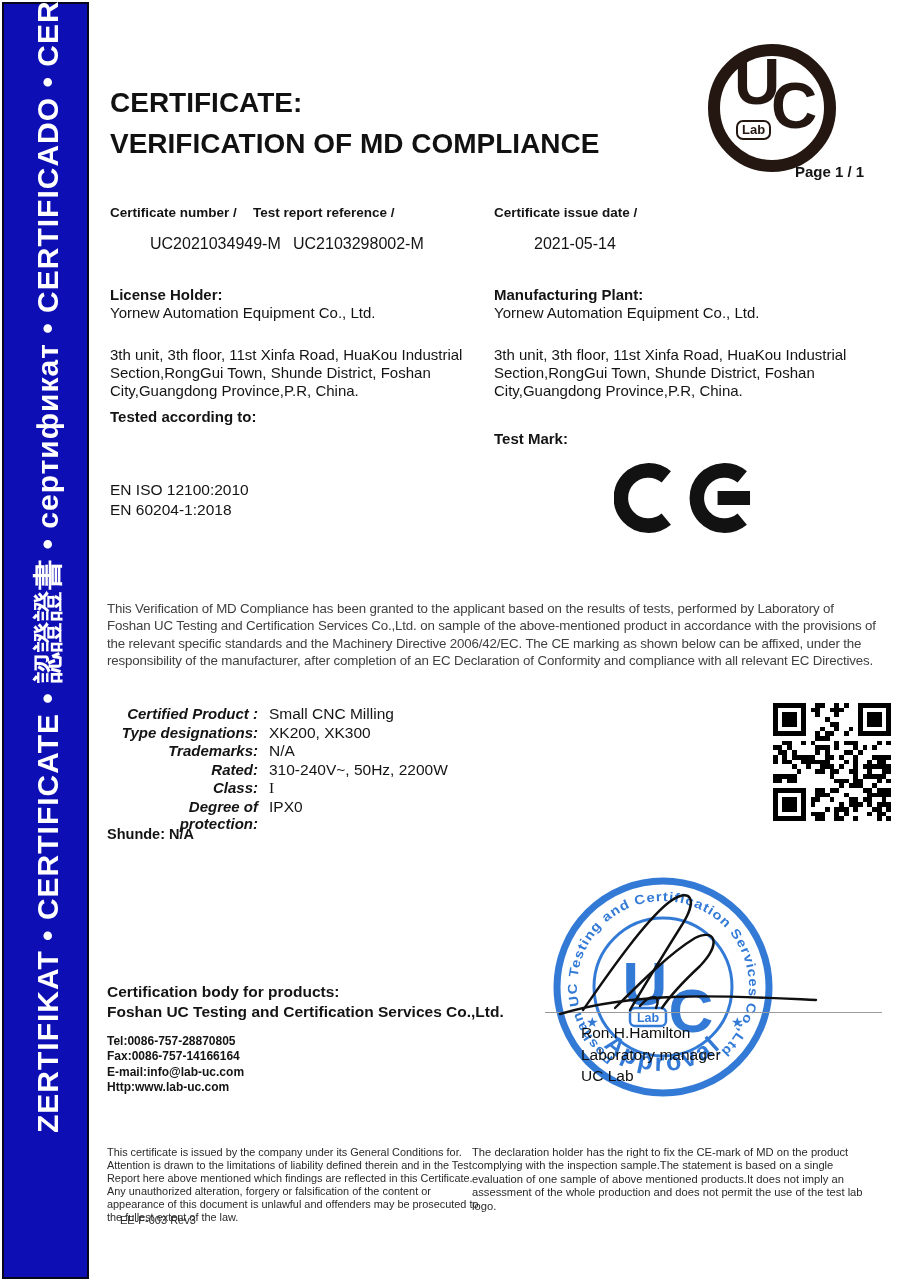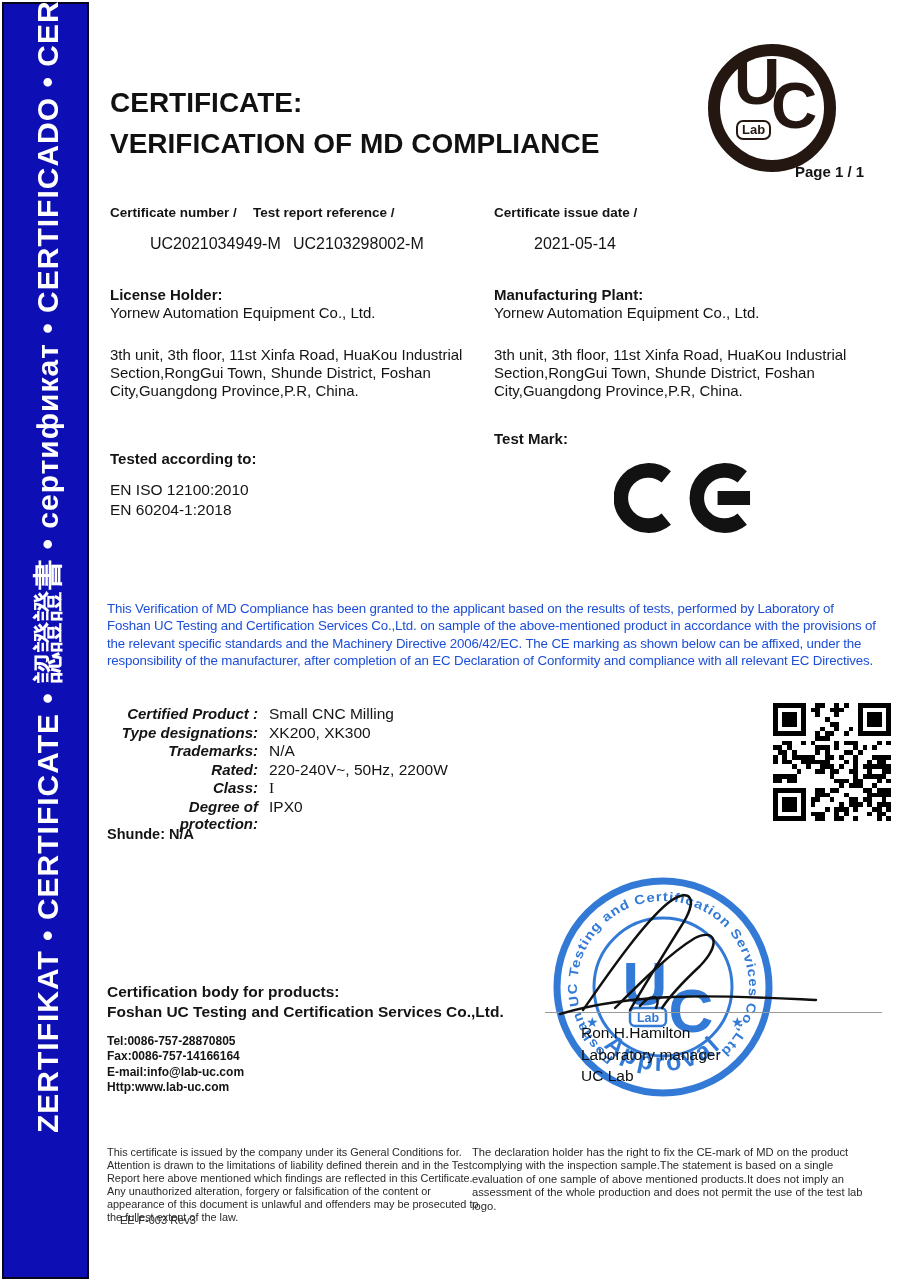--- a/index.html
+++ b/index.html
@@ -43,21 +43,21 @@
   .sec-label { font-size:15px; font-weight:bold; }
   .body-text { font-size:15px; line-height:18px; }
   .addr { width:378px; }
 
   .standards { left:110px; top:480px; font-size:15.5px; line-height:20px; }
 
   
   .ce-mark { left:614px; top:452px; }
 
   
-  .grant { left:107px; top:600px; width:772px; font-size:13.3px; line-height:17.4px; letter-spacing:-0.15px; color:#1d4ed8; }
+  .grant { left:107px; top:600px; width:772px; font-size:13.3px; line-height:17.4px; letter-spacing:-0.15px; color:#404040; }
 
   
   .product { left:107px; top:705px; }
   .prod-row { display:flex; height:18.6px; align-items:baseline; }
   .prod-label { width:151px; text-align:right; font-weight:bold; font-style:italic; font-size:15px; }
   .prod-value { margin-left:11px; font-size:15.5px; }
   .serif-val { font-family:"Liberation Serif", serif; }
   .remarks { left:107px; top:826px; font-size:14.5px; font-weight:bold; }
 
   
@@ -110,21 +110,21 @@
   <div class="abs meta-value c3 meta-val-top">2021-05-14</div>
 
   <div class="abs sec-label c1" style="top:286px">License Holder:</div>
   <div class="abs body-text c1" style="top:304px">Yornew Automation Equipment Co., Ltd.</div>
   <div class="abs body-text addr c1" style="top:346px">3th unit, 3th floor, 11st Xinfa Road, HuaKou Industrial Section,RongGui Town, Shunde District, Foshan City,Guangdong Province,P.R, China.</div>
 
   <div class="abs sec-label c3" style="top:286px">Manufacturing Plant:</div>
   <div class="abs body-text c3" style="top:304px">Yornew Automation Equipment Co., Ltd.</div>
   <div class="abs body-text addr c3" style="top:346px">3th unit, 3th floor, 11st Xinfa Road, HuaKou Industrial Section,RongGui Town, Shunde District, Foshan City,Guangdong Province,P.R, China.</div>
 
-  <div class="abs sec-label c1" style="top:450px">Tested according to:</div>
+  <div class="abs sec-label c1" style="top:408px">Tested according to:</div>
   <div class="abs standards">
     <div>EN ISO 12100:2010</div>
     <div>EN 60204-1:2018</div>
   </div>
 
   <div class="abs sec-label c3" style="top:430px">Test Mark:</div>
   <div class="abs ce-mark">
     <svg width="145" height="92" viewBox="0 0 210 100">
       <path d="M 75.7 19.4 A 40 40 0 1 0 75.7 80.6" fill="none" stroke="#121212" stroke-width="21"></path>
       <path d="M 185.7 19.4 A 40 40 0 1 0 185.7 80.6" fill="none" stroke="#121212" stroke-width="21"></path>
@@ -142,21 +142,21 @@
     <div class="prod-row">
       <div class="prod-label">Type designations:</div>
       <div class="prod-value">XK200, XK300</div>
     </div>
     <div class="prod-row">
       <div class="prod-label">Trademarks:</div>
       <div class="prod-value">N/A</div>
     </div>
     <div class="prod-row">
       <div class="prod-label">Rated:</div>
-      <div class="prod-value">220-240V~, 50Hz,  2200W</div>
+      <div class="prod-value">310-240V~, 50Hz,  2200W</div>
     </div>
     <div class="prod-row">
       <div class="prod-label">Class:</div>
       <div class="prod-value serif-val">I</div>
     </div>
     <div class="prod-row">
       <div class="prod-label">Degree of protection:</div>
       <div class="prod-value">IPX0</div>
     </div>
   </div>

